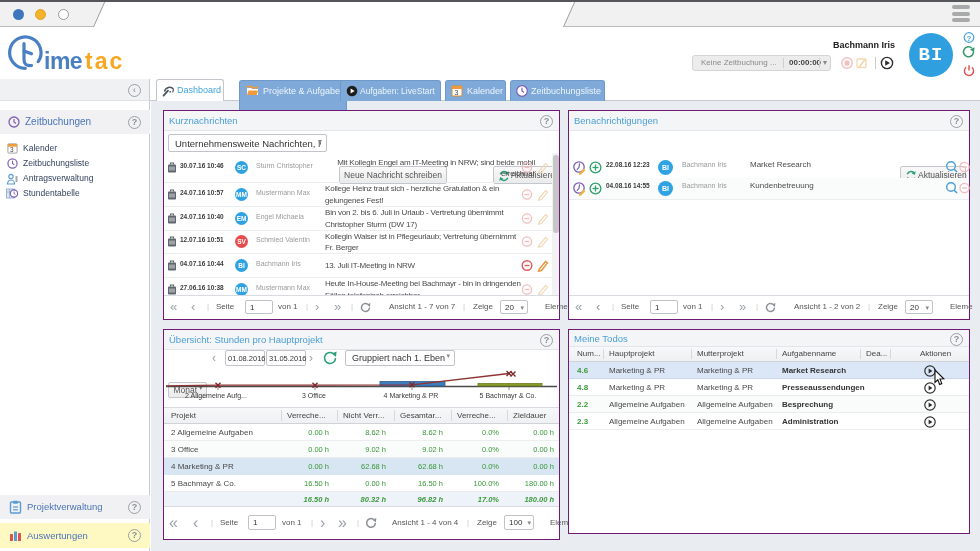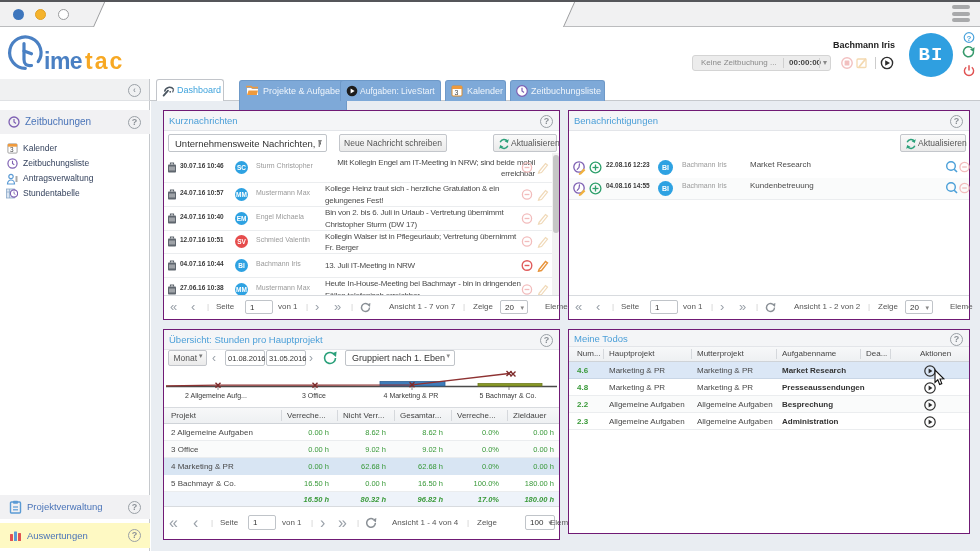--- a/index.html
+++ b/index.html
@@ -1,20 +1,20 @@
 <!DOCTYPE html>
 <html><head><meta charset="utf-8">
 <style>
 html,body{margin:0;padding:0;}
 body{width:980px;height:551px;font-family:"Liberation Sans",sans-serif;position:relative;overflow:hidden;background:#fff;}
 .ab{position:absolute;}
 .panel{position:absolute;background:#fff;border:1px solid #701a75;box-sizing:border-box;}
 .ph{position:absolute;left:0;right:0;top:0;height:20px;background:#f4f5f7;border-bottom:1px solid #e3e5e9;color:#4b9fd8;font-size:9.5px;line-height:19px;padding-left:5px;box-sizing:border-box;}
 .qm{position:absolute;width:11px;height:11px;border:1px solid #9aa0a6;border-radius:50%;color:#8a9096;font-size:8.5px;line-height:11px;text-align:center;font-weight:bold;}
-.btn{position:absolute;background:linear-gradient(#fafafa,#eaeaea);border:1px solid #c3c6cb;border-radius:2px;font-size:8.5px;color:#555;text-align:center;box-sizing:border-box;}
+.btn{position:absolute;background:linear-gradient(#fafafa,#eaeaea);border:1px solid #c3c6cb;border-radius:2px;font-size:8.5px;color:#555;text-align:center;box-sizing:border-box;margin-top:32px;}
 .inp{position:absolute;background:#fff;border:1px solid #c0c4c9;border-radius:2px;font-size:10.5px;color:#333;box-sizing:border-box;}
 .pg{position:absolute;left:0;right:0;bottom:0;height:23px;border-top:1px solid #d8dbdf;background:#fff;font-size:8px;color:#555;}
 .pg span{position:absolute;top:0;line-height:22px;}
 .chev{color:#9aa1a9;font-size:13px;}
 .pdiv{color:#ccc;}
 .av{position:absolute;border-radius:50%;color:#fff;font-weight:bold;text-align:center;}
 .sep{position:absolute;left:0;right:0;height:1px;background:#ebedef;}
 .thead{position:absolute;background:linear-gradient(#f7f8f9,#eef0f2);border-top:1px solid #d8dbdf;border-bottom:1px solid #cfd3d8;box-sizing:border-box;font-size:8px;color:#444;}
 .thead i{position:absolute;top:2px;bottom:2px;width:1px;background:#d5d8dc;}
 .grn{color:#389938;}
@@ -528,21 +528,21 @@
   <span class="chev" style="left:156px;line-height:31px;font-size:16px;">›</span>
       <span class="chev" style="left:174px;line-height:31px;font-size:16px;">»</span>
       <span class="pdiv" style="left:193px;line-height:31px;">|</span>
   <svg class="ab" style="left:201px;top:10px;" width="12" height="12" viewBox="0 0 11 11">
         <path d="M 9.5 5.5 A 4 4 0 1 1 7.8 2.2" fill="none" stroke="#8a9096" stroke-width="1.4"></path>
         <path d="M 10.4 1 L 10 5 L 6.8 2.6 Z" fill="#8a9096"></path>
       </svg>
   <span style="left:228px;line-height:31px;">Ansicht 1 - 4 von 4</span>
       <span class="pdiv" style="left:303px;line-height:31px;">|</span>
   <span style="left:313px;line-height:31px;">Zeige</span>
-  <span class="inp" style="left:340px;top:8px;width:30px;height:15px;line-height:14px;padding-left:4px;font-size:8px;margin-left:21px;">100 <i style="position:absolute;right:2px;top:0;font-size:7px;color:#888;font-style:normal;">▾</i></span>
+  <span class="inp" style="left:340px;top:8px;width:30px;height:15px;line-height:14px;padding-left:4px;font-size:8px;">100 <i style="position:absolute;right:2px;top:0;font-size:7px;color:#888;font-style:normal;">▾</i></span>
   <span style="left:386px;line-height:31px;">Eleme</span>
  </div>
 </div>
 <div id="panel4" class="panel" style="left:568px;top:329px;width:402px;height:205px;">
  <div class="ph" style="height:17px;line-height:17px;">Meine Todos</div>
  <div class="qm" style="right:6px;top:3px;"></div>
     <span class="ab" style="right:6px;top:3px;width:13px;text-align:center;line-height:12px;font-size:9px;color:#8a9096;font-weight:bold;z-index:2;">?</span>
  <div class="thead" style="left:0;top:17px;width:400px;height:15px;line-height:14px;border-top:none;">
   <span class="ab" style="left:8px;">Num...</span>
   <span class="ab" style="left:40px;">Hauptprojekt</span>

